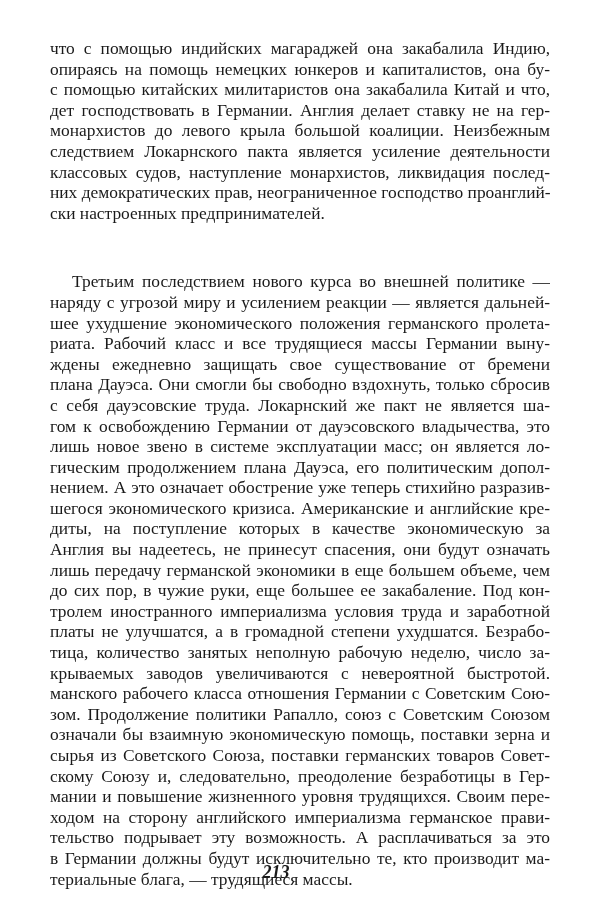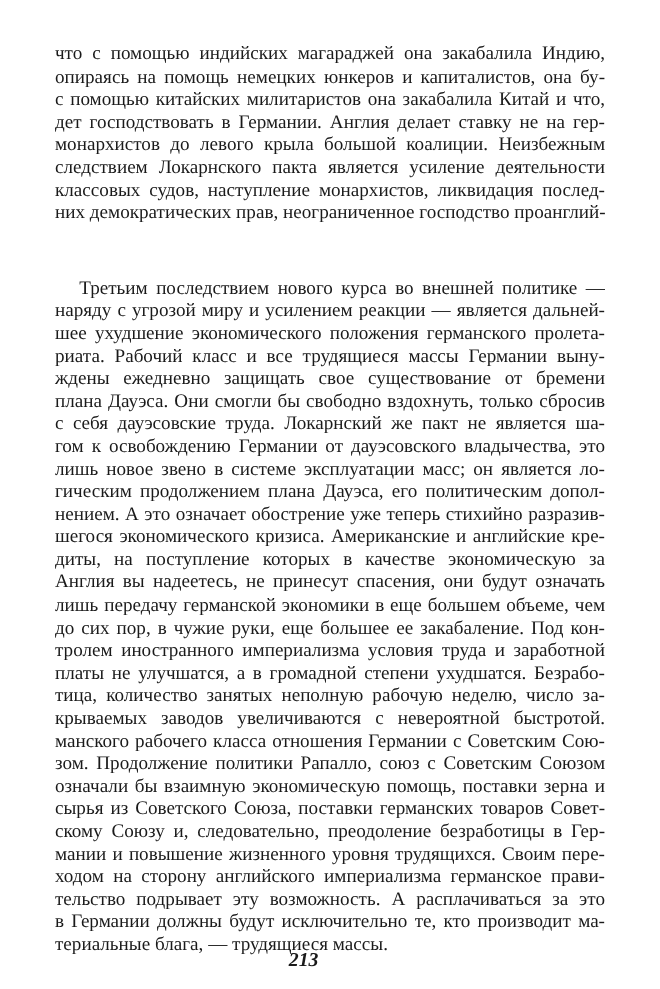--- a/index.html
+++ b/index.html
@@ -28,20 +28,21 @@
 <div class="page" id="page-body">
     <div>
       <span class="line">что с помощью индийских магараджей она закабалила Индию,</span>
       <span class="line">опираясь на помощь немецких юнкеров и капиталистов, она бу-</span>
       <span class="line">с помощью китайских милитаристов она закабалила Китай и что,</span>
       <span class="line">дет господствовать в Германии. Англия делает ставку не на гер-</span>
       <span class="line">монархистов до левого крыла большой коалиции. Неизбежным</span>
       <span class="line">следствием Локарнского пакта является усиление деятельности</span>
       <span class="line">классовых судов, наступление монархистов, ликвидация послед-</span>
       <span class="line">них демократических прав, неограниченное господство проанглий-</span>
+      <span class="line last">ски настроенных предпринимателей.</span>
     </div>
     <div>
       <span class="line indent">Третьим последствием нового курса во внешней политике —</span>
       <span class="line">наряду с угрозой миру и усилением реакции — является дальней-</span>
       <span class="line">шее ухудшение экономического положения германского пролета-</span>
       <span class="line">риата. Рабочий класс и все трудящиеся массы Германии выну-</span>
       <span class="line">ждены ежедневно защищать свое существование от бремени</span>
       <span class="line">плана Дауэса. Они смогли бы свободно вздохнуть, только сбросив</span>
       <span class="line">с себя дауэсовские труда. Локарнский же пакт не является ша-</span>
       <span class="line">гом к освобождению Германии от дауэсовского владычества, это</span>

